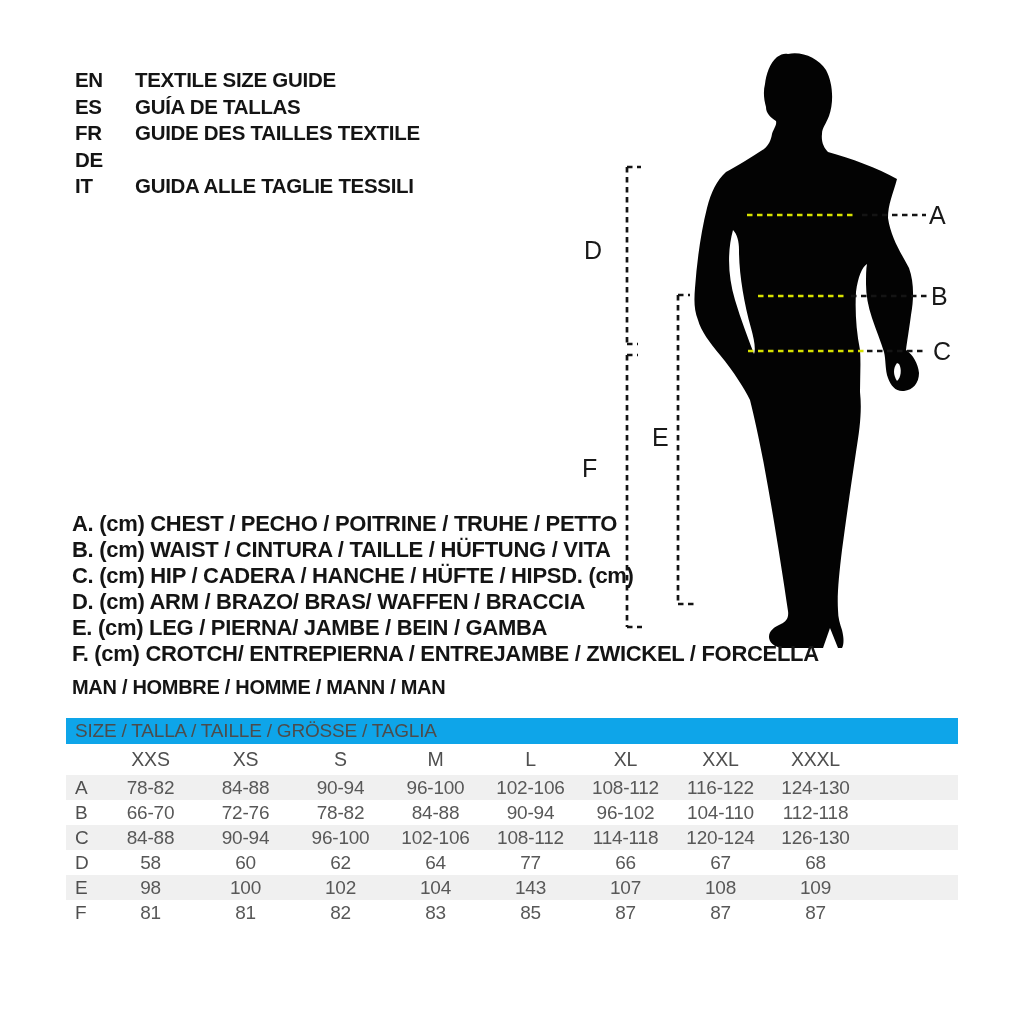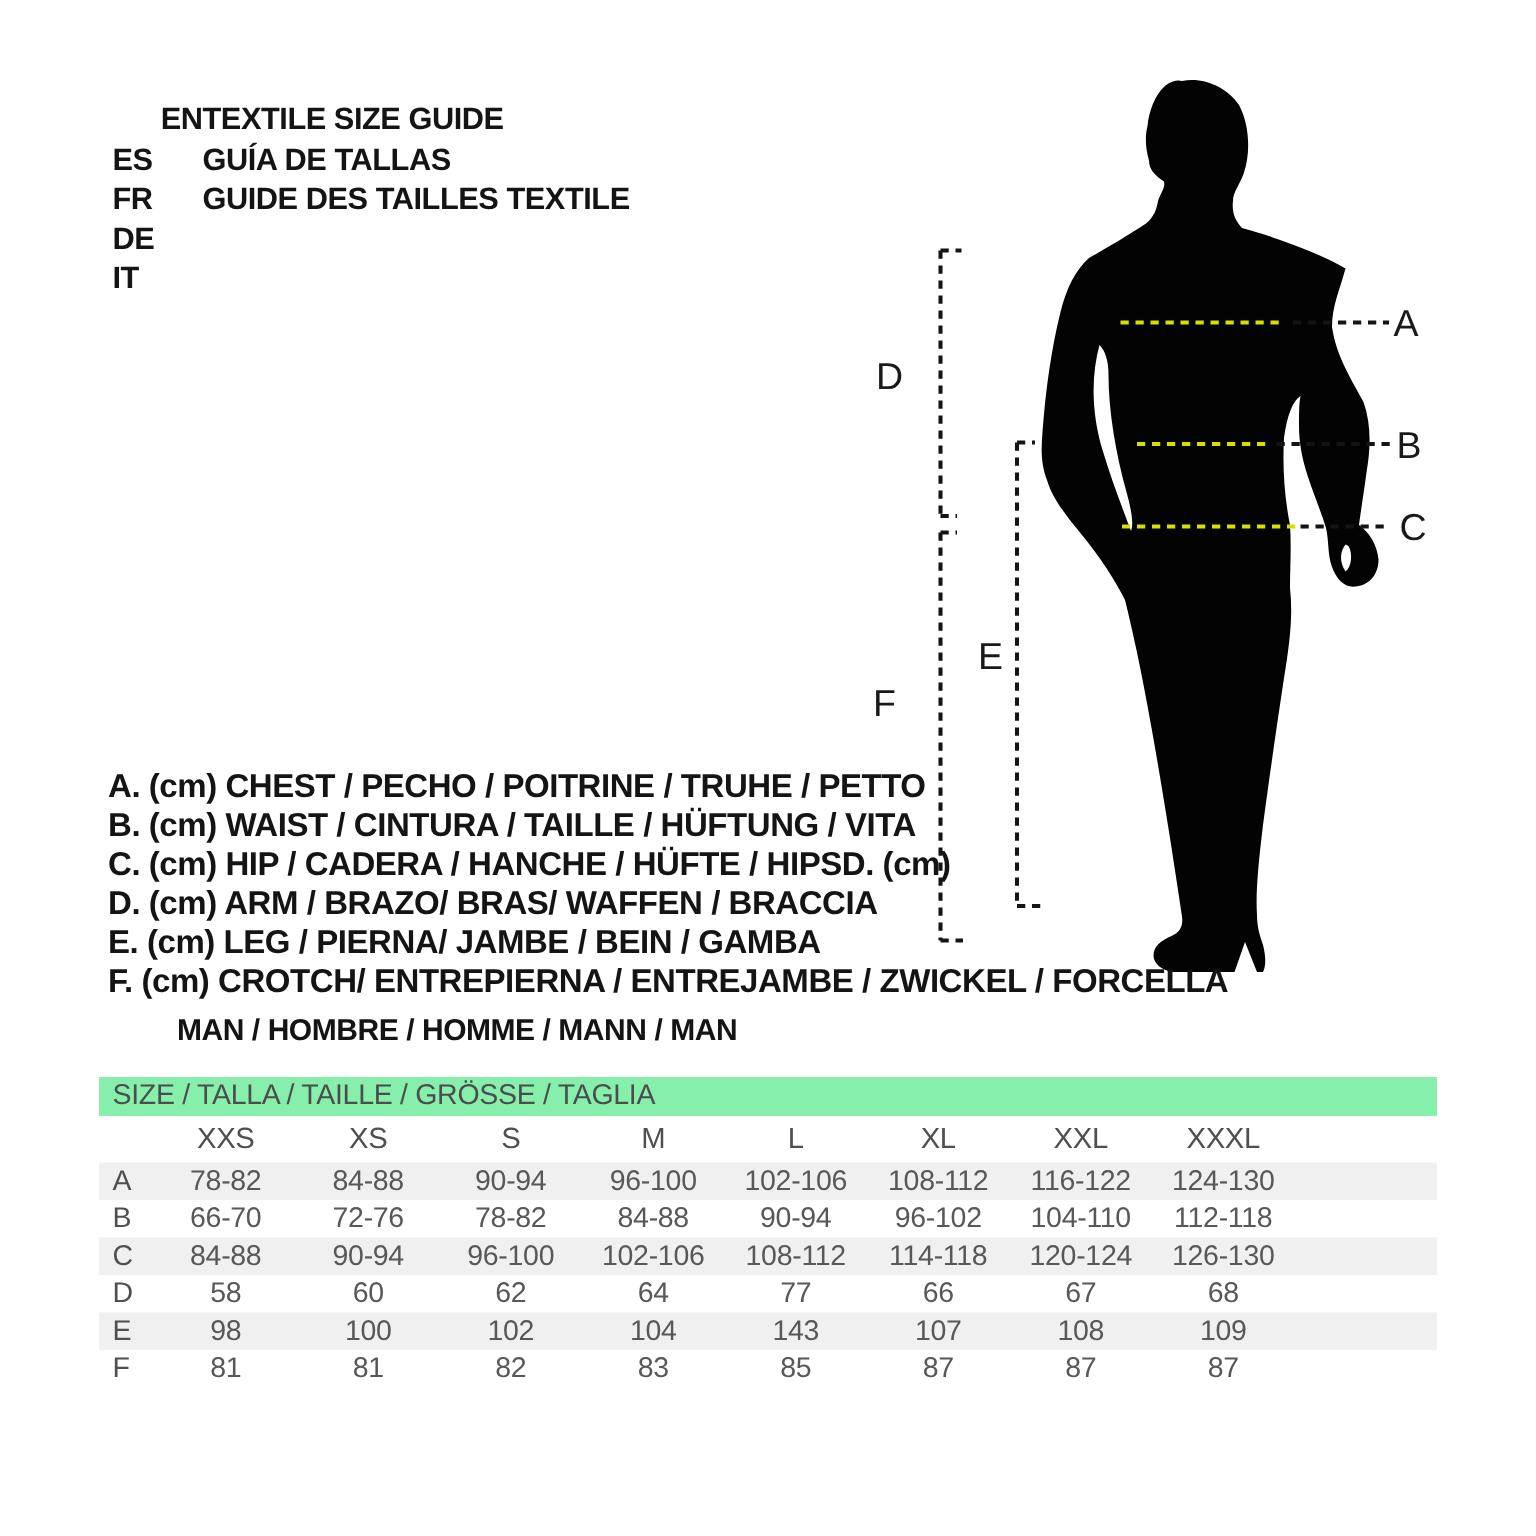--- a/index.html
+++ b/index.html
@@ -12,53 +12,54 @@
   .lang-block{position:absolute;left:75px;top:67px;}
   .lang-row{display:flex;line-height:26.6px;font-size:20.5px;font-weight:700;letter-spacing:-0.3px;}
   .lang-code{width:60px;flex:0 0 60px;}
   
   .figure-svg{position:absolute;left:0;top:0;width:1024px;height:1024px;}
   .fig-letter{font-family:"Liberation Sans","DejaVu Sans",sans-serif;font-size:25px;fill:#191919;}
   
   .legend-block{position:absolute;left:72px;top:511px;}
   .legend-line{line-height:26.1px;font-size:22px;font-weight:700;letter-spacing:-0.3px;white-space:nowrap;}
   
-  .gender-line{position:absolute;left:72px;top:676px;font-size:20px;font-weight:700;letter-spacing:-0.3px;margin-left:46px;}
+  .gender-line{position:absolute;left:72px;top:676px;font-size:20px;font-weight:700;letter-spacing:-0.3px;}
   
   .size-table{position:absolute;left:66px;top:718px;width:892px;}
-  .table-title{height:26px;line-height:26px;background:#86efac;color:#4c4c4c;
+  .table-title{height:26px;line-height:26px;background:#0ea5e9;color:#4c4c4c;
     font-size:19px;letter-spacing:-0.2px;padding-left:9px;box-sizing:border-box;}
   .trow{display:grid;grid-template-columns:37px repeat(8,95px) 1fr;align-items:center;}
   .trow.head{height:31px;color:#4f4f4f;font-size:19.5px;}
   .trow.data{height:25px;color:#585858;font-size:19px;}
   .trow.stripe{background:#f0f0f0;}
   .tcell{text-align:center;letter-spacing:-0.2px;}
   .tlabel{text-align:left;padding-left:9px;color:#4f4f4f;}
 </style>
 </head>
 <body>
 
 <div class="lang-block">
     <div class="lang-row">
-      <div class="lang-code" style="display: inline-block; text-align: right;">EN</div>
+      <div class="lang-code" style="display: inline-block;">EN</div>
       <div class="lang-label">TEXTILE SIZE GUIDE</div>
     </div>
     <div class="lang-row">
       <div class="lang-code" style="display: inline-block;">ES</div>
       <div class="lang-label">GUÍA DE TALLAS</div>
     </div>
     <div class="lang-row">
       <div class="lang-code" style="display: inline-block;">FR</div>
       <div class="lang-label">GUIDE DES TAILLES TEXTILE</div>
     </div>
     <div class="lang-row">
       <div class="lang-code" style="display: inline-block;">DE</div>
     </div>
     <div class="lang-row">
       <div class="lang-code" style="display: inline-block;">IT</div>
+      <div class="lang-label">GUIDA ALLE TAGLIE TESSILI</div>
     </div>
   </div>
 
 <svg class="figure-svg" viewBox="0 0 1024 1024" aria-hidden="true">
 
   <path fill="#030303" d="
     M 788 54
     C 802 51 818 58 826 70
     C 833 83 834 102 829 116
     C 826 124 822 128 822 134

